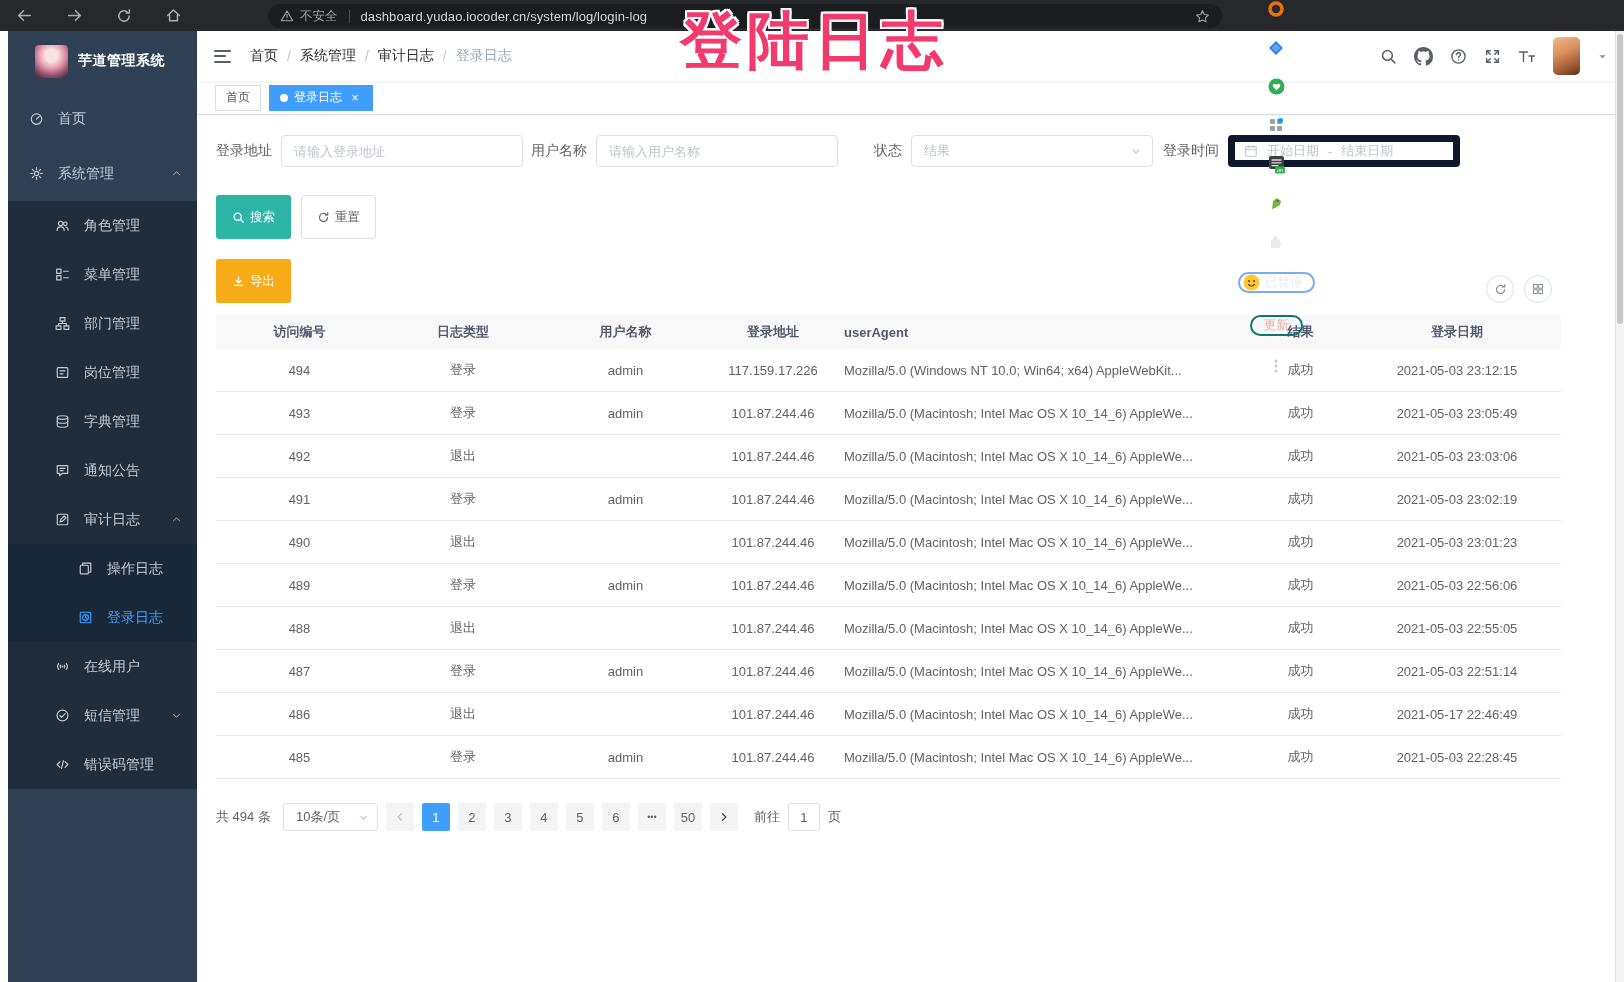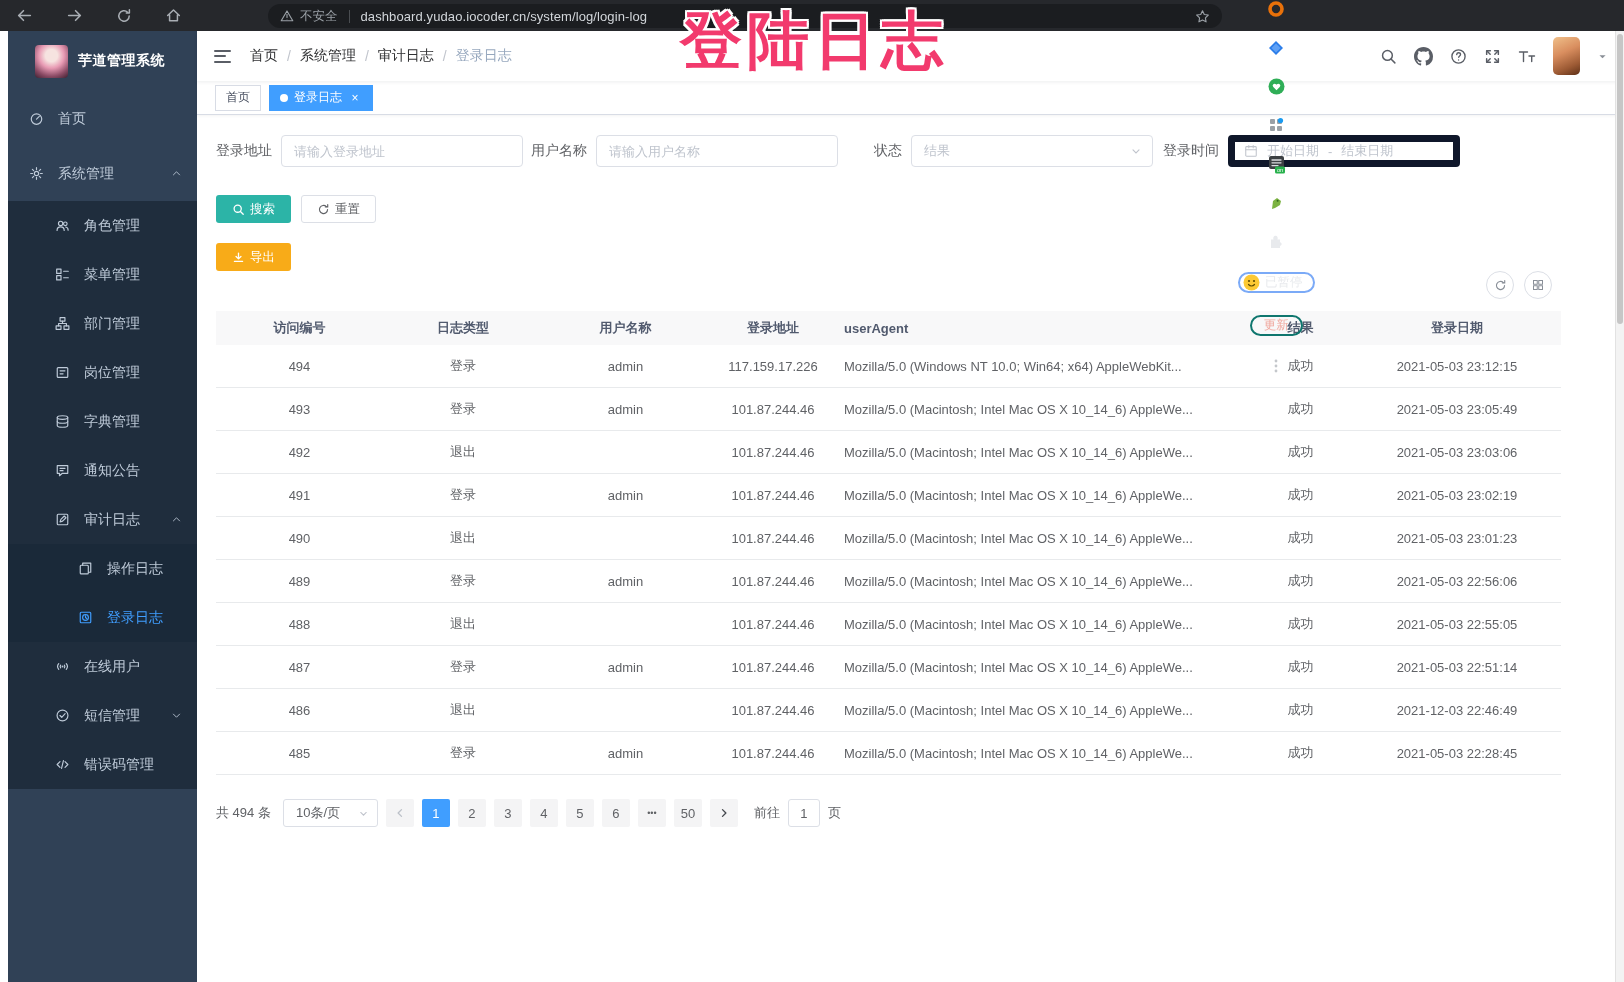--- a/index.html
+++ b/index.html
@@ -60,25 +60,25 @@
 .f-label{font-size:14px;color:#606266;margin-right:9px;white-space:nowrap;}
 .f-input{width:242px;height:32px;border:1px solid #dcdfe6;border-radius:4px;padding:0 12px;font-size:13px;color:#606266;outline:none;background:#fff;}
 .f-input::placeholder{color:#bfc4cd;}
 .f-select{width:242px;height:32px;border:1px solid #dcdfe6;border-radius:4px;display:flex;align-items:center;justify-content:space-between;padding:0 10px 0 12px;cursor:pointer;background:#fff;}
 .ph{color:#bfc4cd;font-size:13px;}
 .f-date{width:232px;height:32px;border:7px solid #0f172a;border-radius:4px;display:flex;align-items:center;padding:0 9px;gap:9px;color:#bfc4cd;font-size:13px;cursor:pointer;background:#fff;}
 .g2{margin-left:8px;}.g3{margin-left:36px;}.g4{margin-left:10px;}
 .dicon{display:flex;color:#c0c4cc;}
 
 .btn-row{margin-top:28px;display:flex;gap:10px;}
-.btn{height:28px;border-radius:3px;display:inline-flex;align-items:center;justify-content:center;font-size:12.5px;padding:0 15px;gap:5px;cursor:pointer;border:1px solid transparent;white-space:nowrap;}
+.btn{height:44px;border-radius:3px;display:inline-flex;align-items:center;justify-content:center;font-size:12.5px;padding:0 15px;gap:5px;cursor:pointer;border:1px solid transparent;white-space:nowrap;}
 .btn-search{background:#2cb4a7;color:#fff;}
 .btn-reset{background:#fff;border-color:#dcdfe6;color:#606266;}
 .btn-export{background:#f8ab18;color:#fff;}
-.export-row{margin-top:20px;display:flex;align-items:flex-start;flex-direction:column;}
+.export-row{margin-top:20px;display:flex;align-items:flex-end;}
 .toolbar-circles{margin-left:auto;margin-right:72px;display:flex;gap:10px;}
 .circle-btn{width:28px;height:28px;border-radius:50%;border:1px solid #dcdfe6;background:#fff;display:flex;align-items:center;justify-content:center;color:#878d96;cursor:pointer;}
 
 .tbl{margin-top:12px;width:1345px;font-size:13px;color:#606266;}
 .t-head{display:flex;align-items:center;height:34px;background:#f8f8f9;font-weight:700;color:#515a6e;}
 .t-row{display:flex;align-items:center;height:43px;border-bottom:1px solid #e8eaec;background:#fff;}
 .t-cell{text-align:center;white-space:nowrap;overflow:hidden;}
 .c0{width:167px;}.c1{width:160px;}.c2{width:165px;}.c3{width:130px;}
 .c4{width:410px;text-align:left;padding-left:6px;}.c5{width:105px;}.c6{width:208px;}
 
@@ -593,21 +593,21 @@
                 <div class="t-cell c5">成功</div>
                 <div class="t-cell c6">2021-05-03 22:51:14</div>
               </div>
               <div class="t-row">
                 <div class="t-cell c0">486</div>
                 <div class="t-cell c1">退出</div>
                 <div class="t-cell c2"></div>
                 <div class="t-cell c3">101.87.244.46</div>
                 <div class="t-cell c4">Mozilla/5.0 (Macintosh; Intel Mac OS X 10_14_6) AppleWe...</div>
                 <div class="t-cell c5">成功</div>
-                <div class="t-cell c6">2021-12-03 22:46:49</div>
+                <div class="t-cell c6">2021-05-17 22:46:49</div>
               </div>
               <div class="t-row">
                 <div class="t-cell c0">485</div>
                 <div class="t-cell c1">登录</div>
                 <div class="t-cell c2">admin</div>
                 <div class="t-cell c3">101.87.244.46</div>
                 <div class="t-cell c4">Mozilla/5.0 (Macintosh; Intel Mac OS X 10_14_6) AppleWe...</div>
                 <div class="t-cell c5">成功</div>
                 <div class="t-cell c6">2021-05-03 22:28:45</div>
               </div>

